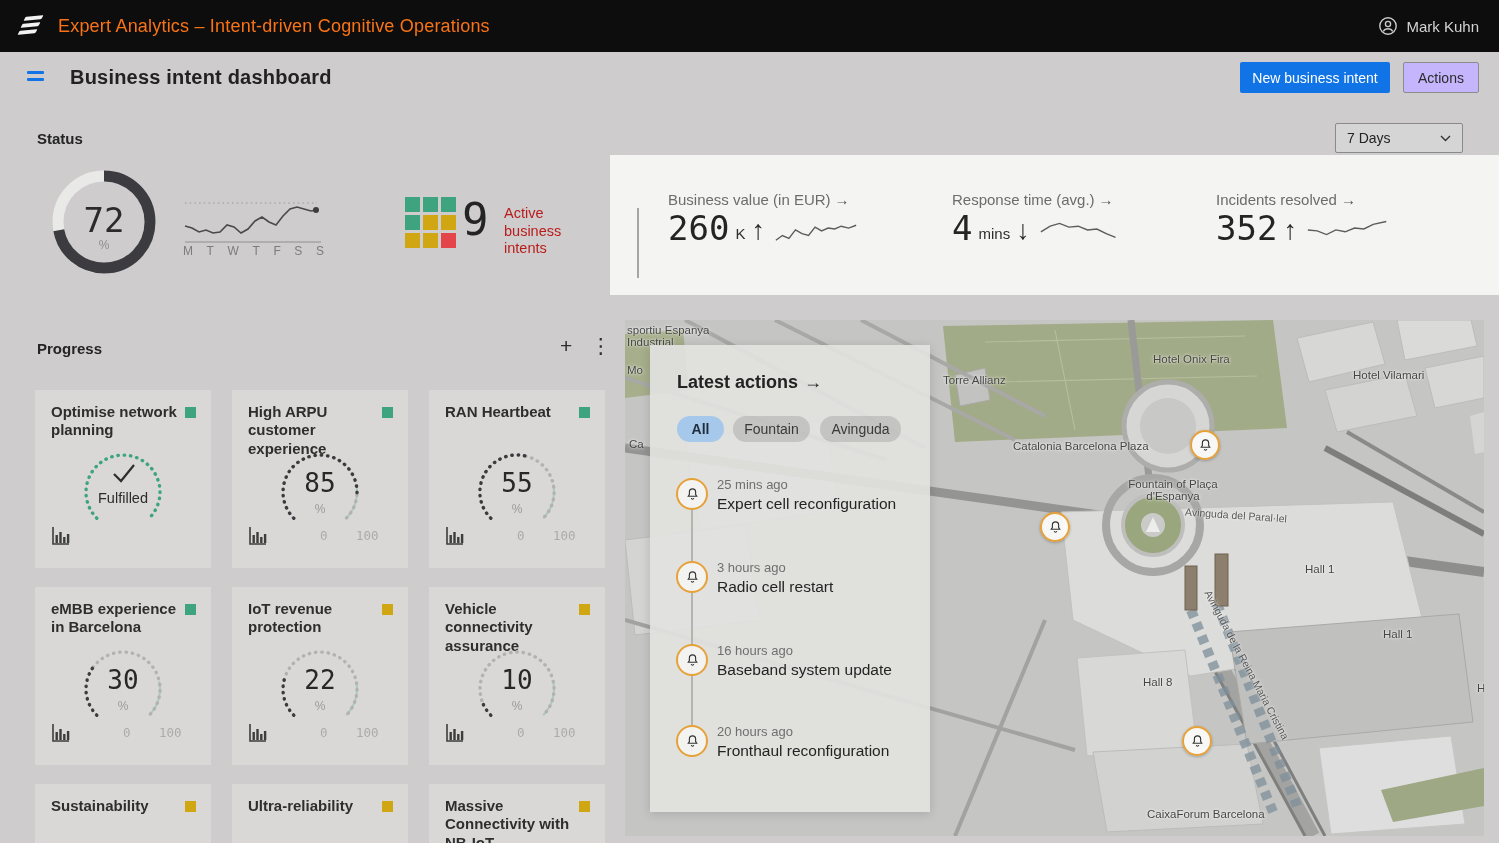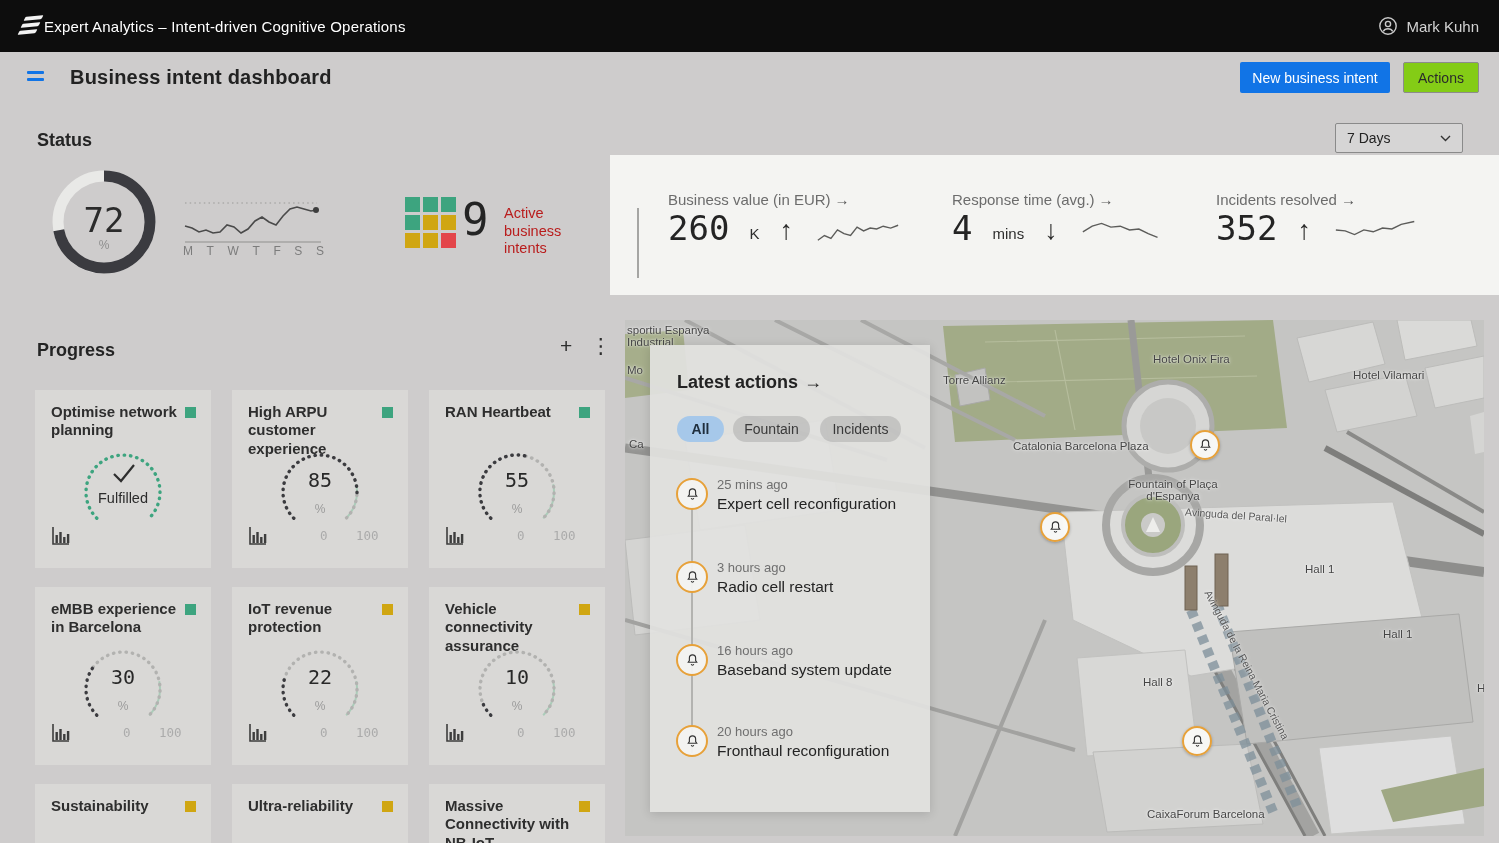--- a/index.html
+++ b/index.html
@@ -8,32 +8,32 @@
   .abs { position:absolute; }
   .num { font-family:"DejaVu Sans Mono", monospace; }
 
   
   .topbar { position:absolute; left:0; top:0; width:1499px; height:52px; background:#0d0d0d; display:flex; align-items:center; }
   .e-logo { width:26px; height:26px; margin-left:18px; position:relative; }
   .e-logo i { position:absolute; left:4px; width:17px; height:4px; background:#f2f2f2; border-radius:1px; transform:skewX(-32deg) rotate(-6deg); }
   .e-logo i:nth-child(1){ top:3px; margin-left:3px; }
   .e-logo i:nth-child(2){ top:10px; }
   .e-logo i:nth-child(3){ top:17px; margin-left:-3px; }
-  .topbar-title { color:#ffffff; font-size:15px; letter-spacing:.2px; }
+  .topbar-title { color:#f97316; font-size:18px; margin-left:14px; letter-spacing:.2px; }
   .topbar-user { position:absolute; right:20px; top:0; height:52px; display:flex; align-items:center; gap:8px; color:#d3d3d3; font-size:15px; cursor:default; }
 
   
   .hamburger { position:absolute; left:27px; top:71px; width:17px; height:11px; }
   .hamburger i { position:absolute; left:0; width:17px; height:3px; background:#1174e6; border-radius:1px; }
   .hamburger i:nth-child(1){ top:0; } .hamburger i:nth-child(2){ top:7px; }
   .page-title { position:absolute; left:70px; top:66px; font-size:20px; font-weight:700; color:#222; letter-spacing:.2px; }
   .btn-primary { position:absolute; left:1240px; top:62px; width:150px; height:31px; background:#1174e6; color:#fff; font-size:14px; border:none; border-radius:2px; display:flex; align-items:center; justify-content:center; cursor:pointer; font-family:inherit; }
-  .btn-secondary { position:absolute; left:1403px; top:62px; width:76px; height:31px; background:#84cc16; color:#2b2b2b; font-size:14px; border:1px solid #8c8c8c; border-radius:2px; display:flex; align-items:center; justify-content:center; cursor:pointer; font-family:inherit; }
-
-  .section-heading { font-size:18px; font-weight:700; color:#242424; }
+  .btn-secondary { position:absolute; left:1403px; top:62px; width:76px; height:31px; background:#c4b5fd; color:#2b2b2b; font-size:14px; border:1px solid #8c8c8c; border-radius:2px; display:flex; align-items:center; justify-content:center; cursor:pointer; font-family:inherit; }
+
+  .section-heading { font-size:15px; font-weight:700; color:#242424; }
 
   
   .period-select { position:absolute; left:1335px; top:123px; width:128px; height:30px; border:1px solid #8a8a8a; border-radius:2px; background:rgba(255,255,255,0.18); display:flex; align-items:center; justify-content:space-between; padding:0 11px; font-size:14px; color:#232323; cursor:pointer; }
 
   
   .donut-wrap { position:absolute; left:52px; top:170px; width:104px; height:104px; }
   .donut-val { position:absolute; left:0; top:30px; width:104px; text-align:center; font-size:34px; color:#2b2b2b; }
   .donut-unit { position:absolute; left:0; top:68px; width:104px; text-align:center; font-size:12px; color:#8e8e8e; }
   .week-chart { position:absolute; left:183px; top:196px; width:147px; height:62px; }
   .week-days { position:absolute; left:183px; top:244px; width:141px; display:flex; justify-content:space-between; font-size:12px; color:#7c7c7c; }
@@ -41,34 +41,34 @@
   .intent-grid i { display:block; }
   .intent-count { position:absolute; left:462px; top:194px; font-size:44px; color:#242424; }
   .intent-label { position:absolute; left:504px; top:205px; width:72px; font-size:14.5px; line-height:1.22; color:#b91c1c; }
 
   
   .kpi-panel { position:absolute; left:610px; top:155px; width:889px; height:140px; background:#f4f4f2; }
   .kpi-divider { position:absolute; left:27px; top:53px; width:2px; height:70px; background:#a5a5a3; }
   .kpi { position:absolute; top:0; }
   .kpi-label { position:absolute; top:36px; left:0; font-size:15px; color:#6c6c6c; white-space:nowrap; }
   .kpi-label .arr { margin-left:4px; color:#555; }
-  .kpi-valrow { position:absolute; top:56px; left:0; display:flex; align-items:flex-end; gap:20px; white-space:nowrap; }
+  .kpi-valrow { position:absolute; top:56px; left:0; display:flex; align-items:flex-end; gap:6px; white-space:nowrap; }
   .kpi-value { font-size:34px; color:#242424; line-height:1; }
   .kpi-unit { font-size:15px; color:#2e2e2e; padding-bottom:3px; }
   .kpi-trend { font-size:27px; color:#2c2c2c; line-height:1; padding-bottom:1px; }
   .kpi-spark { padding-bottom:2px; }
 
   
   .prog-tools { position:absolute; top:335px; display:flex; gap:18px; color:#2e2e2e; }
   .icon-btn { font-size:21px; line-height:21px; cursor:pointer; }
   .card { position:absolute; width:176px; height:178px; background:#d9d8d6; }
   .card-title { position:absolute; left:16px; top:13px; width:142px; font-size:15px; font-weight:700; color:#2e2e2e; line-height:1.22; }
   .status-dot { position:absolute; right:15px; top:17px; width:11px; height:11px; }
   .gauge-wrap { position:absolute; left:40px; top:56px; width:96px; height:96px; }
-  .gauge-val { position:absolute; left:0; top:22px; width:96px; text-align:center; font-size:20px; color:#282828; }
+  .gauge-val { position:absolute; left:0; top:22px; width:96px; text-align:center; font-size:26px; color:#282828; }
   .gauge-unit { position:absolute; left:0; top:56px; width:96px; text-align:center; font-size:12px; color:#9b9b9b; }
   .gauge-check { position:absolute; left:36px; top:16px; }
   .gauge-state { position:absolute; left:0; top:44px; width:96px; text-align:center; font-size:14.5px; color:#2c2c2c; }
   .scale-min { position:absolute; left:88px; top:138px; font-size:12.5px; color:#ababab; }
   .scale-max { position:absolute; left:124px; top:138px; font-size:12.5px; color:#ababab; }
   .bars-icon { position:absolute; left:16px; top:136px; }
   .g-prog { fill:none; stroke:#3b3b3f; stroke-width:3.4; stroke-dasharray:.4 5.9; stroke-linecap:round; }
   .fulfilled .g-prog { stroke:#3da47f; }
   .g-rest { fill:none; stroke:#b2b2b0; stroke-width:3.4; stroke-dasharray:.4 5.9; stroke-linecap:round; }
   .g-target { fill:none; stroke:#abccb9; stroke-width:2; }
@@ -453,21 +453,21 @@
     </svg>
   </div>
 
   
   <div class="actions-panel">
     <div class="actions-heading">
       <span>Latest actions</span><span class="arr">→</span>
     </div>
     <div class="pill active" style="left:27px; width:47px;">All</div>
     <div class="pill" style="left:83px; width:77px;">Fountain</div>
-    <div class="pill" style="left:170px; width:81px;">Incidents</div>
+    <div class="pill" style="left:170px; width:81px;">Avinguda</div>
 
     <div class="timeline-line"></div>
 
     <div class="t-item-icon" style="top:133px;">
       <svg width="15" height="15" viewBox="0 0 24 24">
           <path d="M12 3c-3 0-5 2.2-5 5v4l-1.8 2.8h13.6L17 12V8c0-2.8-2-5-5-5z" fill="none" stroke="#333" stroke-width="1.8"></path>
           <path d="M10 17.8c.3 1 1 1.7 2 1.7s1.7-.7 2-1.7" fill="none" stroke="#333" stroke-width="1.8"></path>
         </svg>
     </div>
     <div class="t-time" style="top:132px;">25 mins ago</div>

